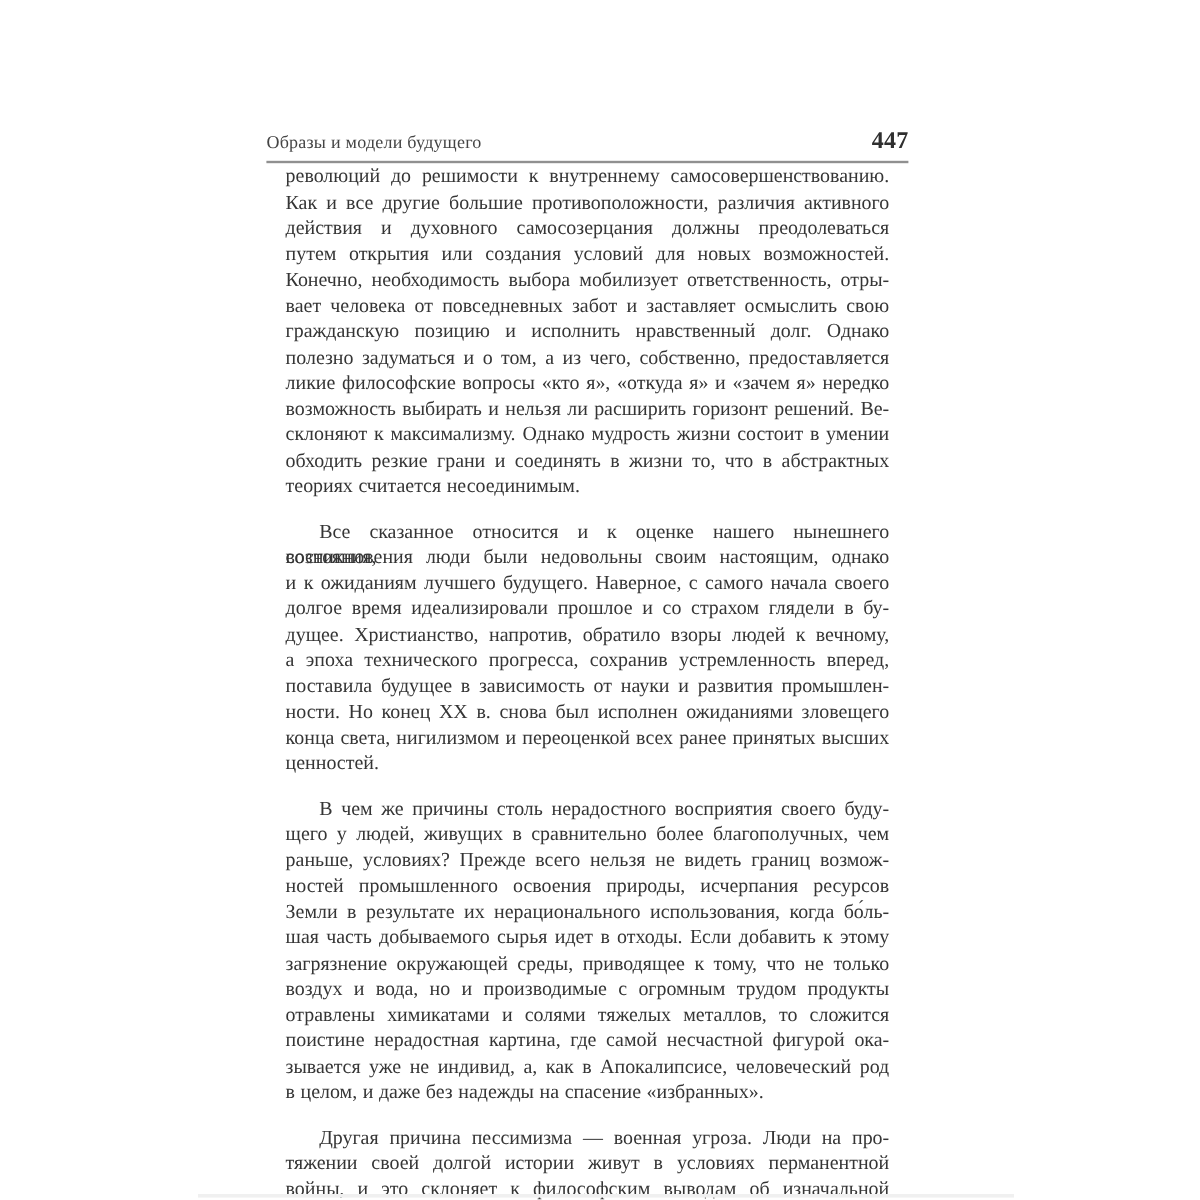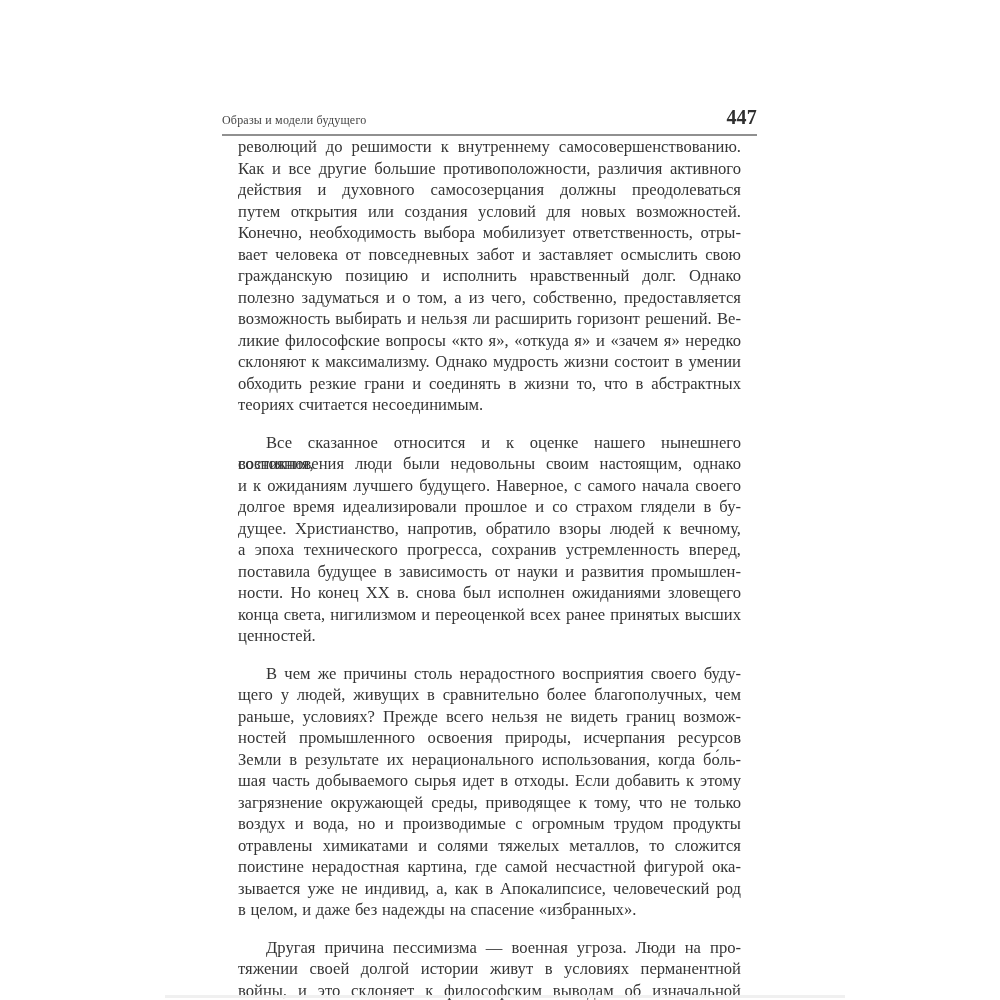--- a/index.html
+++ b/index.html
@@ -25,21 +25,21 @@
     display: flex;
     justify-content: space-between;
     align-items: baseline;
     border-bottom: 2px solid #909090;
     padding-bottom: 5px;
     font-size: 15.5px;
     letter-spacing: 0.2px;
     color: #444444;
   }
   .running-title {
-    font-size: 12px;
+    font-size: 15px;
   }
   .page-number {
     font-weight: bold;
     font-size: 20px;
     color: #2f2f2f;
     margin-top: 32px;
   }
   .page-body {
     position: absolute;
     left: 222px;
@@ -87,22 +87,22 @@
   <div class="page-body" id="page-body">
       <div class="para">
         <div class="text-line">революций до решимости к внутреннему самосовершенствованию.</div>
         <div class="text-line">Как и все другие большие противоположности, различия активного</div>
         <div class="text-line">действия и духовного самосозерцания должны преодолеваться</div>
         <div class="text-line">путем открытия или создания условий для новых возможностей.</div>
         <div class="text-line">Конечно, необходимость выбора мобилизует ответственность, отры-</div>
         <div class="text-line">вает человека от повседневных забот и заставляет осмыслить свою</div>
         <div class="text-line">гражданскую позицию и исполнить нравственный долг. Однако</div>
         <div class="text-line">полезно задуматься и о том, а из чего, собственно, предоставляется</div>
+        <div class="text-line">ликие философские вопросы «кто я», «откуда я» и «зачем я» нередко</div>
         <div class="text-line">возможность выбирать и нельзя ли расширить горизонт решений. Ве-</div>
-        <div class="text-line">ликие философские вопросы «кто я», «откуда я» и «зачем я» нередко</div>
         <div class="text-line">склоняют к максимализму. Однако мудрость жизни состоит в умении</div>
         <div class="text-line">обходить резкие грани и соединять в жизни то, что в абстрактных</div>
         <div class="text-line no-justify-last">теориях считается несоединимым.</div>
       </div>
       <div class="para">
         <div class="text-line indent">Все сказанное относится и к оценке нашего нынешнего состояния,</div>
         <div class="text-line">возникновения люди были недовольны своим настоящим, однако</div>
         <div class="text-line">и к ожиданиям лучшего будущего. Наверное, с самого начала своего</div>
         <div class="text-line">долгое время идеализировали прошлое и со страхом глядели в бу-</div>
         <div class="text-line">дущее. Христианство, напротив, обратило взоры людей к вечному,</div>

